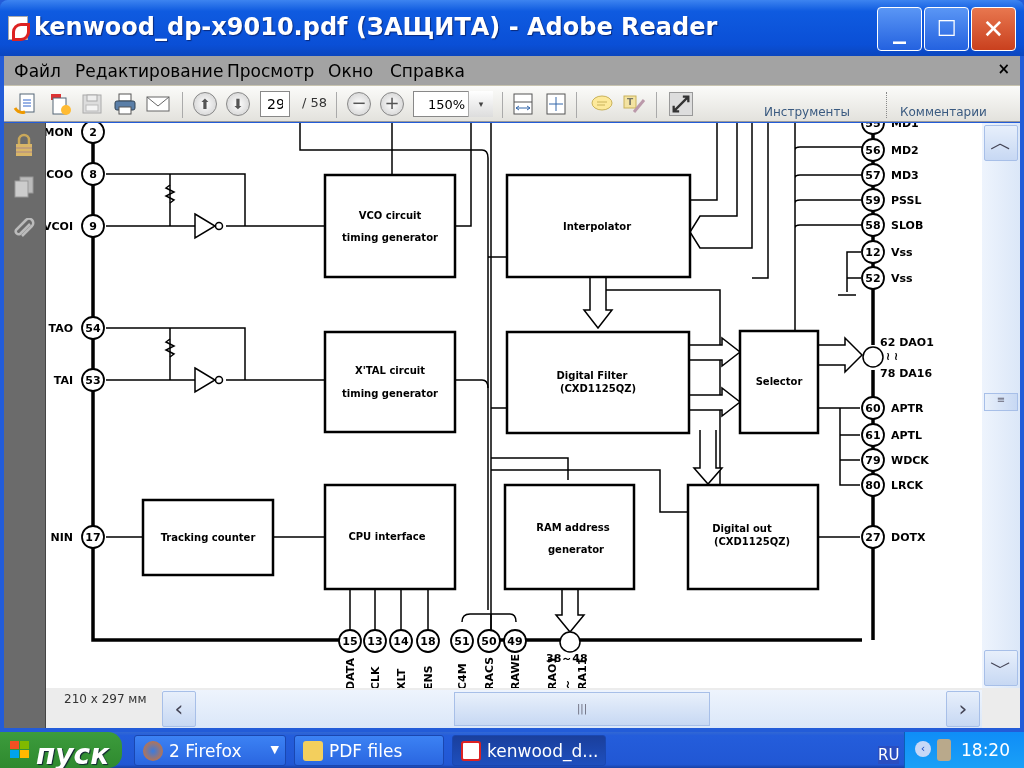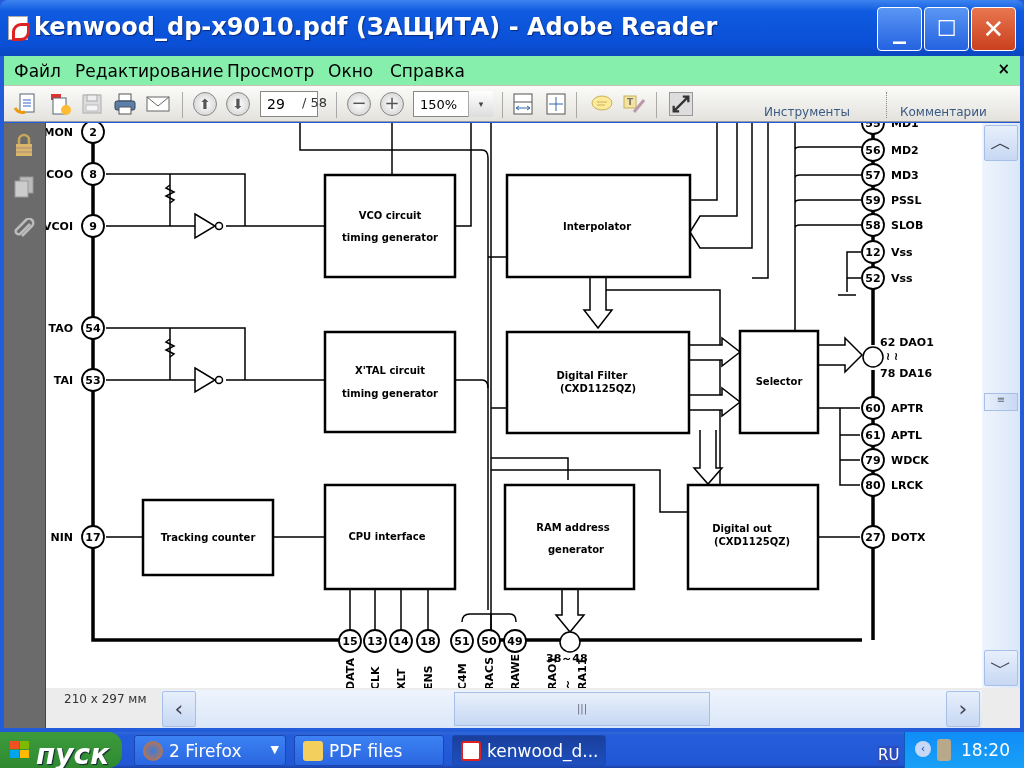--- a/index.html
+++ b/index.html
@@ -3,30 +3,30 @@
 <meta charset="utf-8">
 <style>
 *{box-sizing:border-box;margin:0;padding:0}
 body{width:1024px;height:768px;overflow:hidden;font-family:"DejaVu Sans",sans-serif;background:#235cd8;position:relative}
 #titlebar{position:absolute;left:0;top:0;width:1024px;height:56px;background:linear-gradient(#3d84f0,#0f5be0 20%,#0a4fd6 80%,#0b46be);border-radius:8px 8px 0 0}
 #title-icon{position:absolute;left:8px;top:16px;width:20px;height:24px;background:#fff;border:1px solid #aaa}
 #title-icon::after{content:"";position:absolute;left:3px;top:6px;width:12px;height:12px;border:3px solid #d22;border-radius:50% 0}
 #title-text{position:absolute;left:34px;top:13px;color:#fff;font-size:24px;font-weight:bold;text-shadow:1px 1px 1px #0a2a7a;white-space:nowrap}
 .winbtn{position:absolute;top:7px;width:45px;height:44px;border:1px solid #fff;border-radius:4px;background:linear-gradient(#5a96f5,#2462e0);color:#fff;font-weight:bold;font-size:26px;text-align:center;line-height:42px}
 #btn-close{background:linear-gradient(#e8774f,#c9401e)}
-#menubar{position:absolute;left:4px;top:56px;width:1016px;height:30px;background:#86efac;border-bottom:1px solid #c8c4b0}
+#menubar{position:absolute;left:4px;top:56px;width:1016px;height:30px;background:#a3a3a3;border-bottom:1px solid #c8c4b0}
 .menu-item{position:absolute;top:5px;font-size:17px;color:#000}
 #menu-close{position:absolute;right:10px;top:4px;font-size:15px;font-weight:bold}
 #toolbar{position:absolute;left:4px;top:86px;width:1016px;height:36px;background:linear-gradient(#fbfbf9,#e3e2dd);border-bottom:1px solid #999}
 .tb-icon{position:absolute;top:6px;width:24px;height:24px}
 .tb-sep{position:absolute;top:6px;width:1px;height:26px;background:#aaa}
 .round-btn{position:absolute;top:6px;width:24px;height:24px;border-radius:50%;border:1px solid #888;background:radial-gradient(#fff,#ccc);font-size:14px;text-align:center;line-height:22px;color:#555}
-#page-input{position:absolute;left:256px;top:5px;width:58px;height:26px;border:1px solid #888;background:#fff;font-size:14px;padding:8px 6px;font-family:"DejaVu Sans",sans-serif}
+#page-input{position:absolute;left:256px;top:5px;width:30px;height:26px;border:1px solid #888;background:#fff;font-size:14px;padding:8px 6px;font-family:"DejaVu Sans",sans-serif}
 #page-total{position:absolute;left:298px;top:9px;font-size:13px;color:#333}
-#zoom-select{position:absolute;left:409px;top:5px;width:80px;height:26px;border:1px solid #888;background:#fff;font-size:13px;padding:5px 6px}
+#zoom-select{position:absolute;left:409px;top:5px;width:80px;height:26px;border:1px solid #888;background:#fff;font-size:13px;padding:5px 14px}
 #zoom-drop{position:absolute;left:464px;top:5px;width:25px;height:26px;border-left:1px solid #aaa;background:linear-gradient(#fff,#ddd);text-align:center;font-size:9px;line-height:26px;color:#444}
 .tb-link{position:absolute;top:19px;font-size:12px;color:#3a5a80}
 #tools-sep{position:absolute;left:882px;top:6px;width:1px;height:26px;border-left:1px dotted #888}
 #leftpane{position:absolute;left:4px;top:123px;width:42px;height:605px;background:#6b6b6b;border-right:1px solid #444}
 .lp-icon{position:absolute;left:8px;width:24px;height:24px}
 #doc{position:absolute;left:46px;top:123px;width:936px;height:565px;background:#fff;overflow:hidden}
 #vscroll{position:absolute;left:982px;top:123px;width:38px;height:565px;background:linear-gradient(90deg,#eef4fd,#dbe7f8)}
 .sbtn{position:absolute;left:2px;width:34px;height:36px;background:linear-gradient(#e7effb,#c7d8f3);border:1px solid #a7bfe8;border-radius:2px;text-align:center;color:#445;font-size:22px;line-height:34px}
 #vthumb{position:absolute;left:2px;top:270px;width:34px;height:18px;border:1px solid #a7bfe8;background:linear-gradient(90deg,#e8f0fb,#c7d8f3);font-size:10px;text-align:center;color:#667}
 #statusbar{position:absolute;left:46px;top:688px;width:936px;height:40px;background:#ececec}

